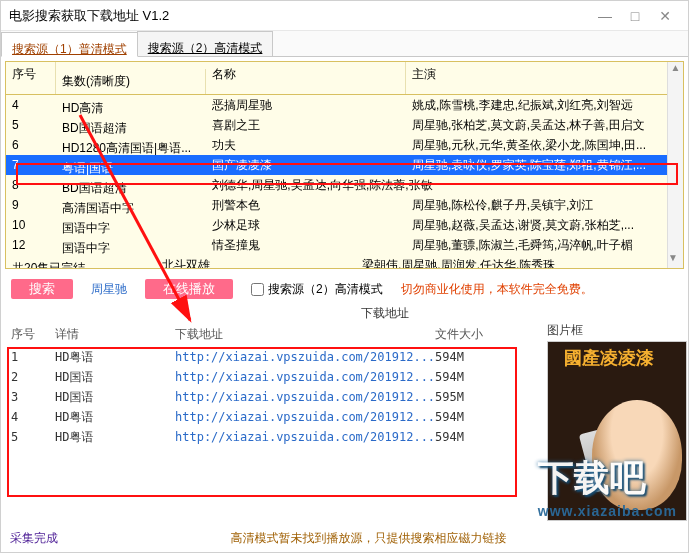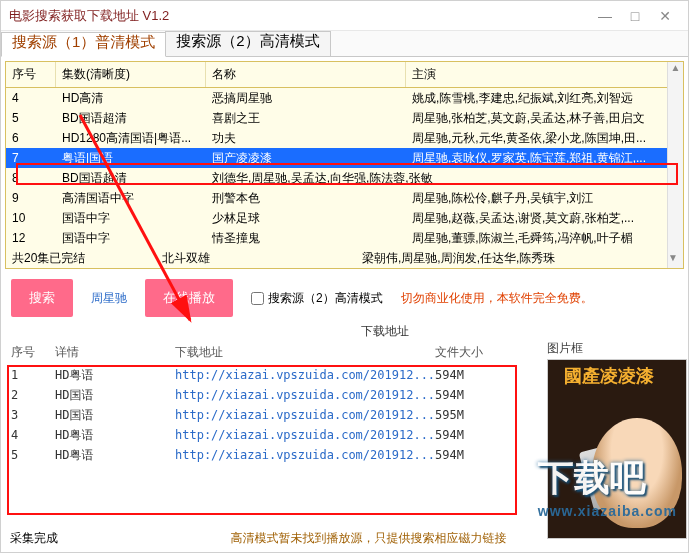--- a/index.html
+++ b/index.html
@@ -19,35 +19,36 @@
   height: 553px;
 }
 .titlebar {
   height: 30px;
   display: flex;
   align-items: center;
   padding: 0 8px;
   background: #fff;
   border-bottom: 1px solid #e8e8e8;
 }
-.titlebar .title { flex: 1; font-size: 13px; color: #7f1d1d; }
+.titlebar .title { flex: 1; font-size: 13px; color: #000000; }
 .titlebar .ctrl { width: 30px; text-align: center; color: #888; font-size: 14px; }
 .tabs {
   display: flex;
   border-bottom: 1px solid #c8c8c8;
   background: #fafafa;
   height: 26px;
 }
 .tab {
-  padding: 0 10px;
+  padding: 8px 10px;
   border: 1px solid #c8c8c8;
   border-bottom: none;
   margin-right: -1px;
-  font-size: 15px;
+  font-size: 12px;
   background: #f5f5f5;
+  text-decoration: underline;
 }
 .tab.active { background: #fff; color: #a04000; border-bottom: 1px solid #fff; position: relative; top: 1px; }
 .grid-wrap {
   border: 1px solid #d8c060;
   background: #fffde8;
   margin: 4px;
   height: 208px;
   overflow: hidden;
   position: relative;
 }
@@ -62,33 +63,33 @@
   display: flex;
   font-size: 12px;
   height: 20px;
   align-items: center;
   white-space: nowrap;
   overflow: hidden;
 }
 .grid-row div { padding: 1px 6px; overflow: hidden; text-overflow: ellipsis; }
 .grid-row.sel { background: #1a6dff; color: #fff; }
 .c-seq { width: 50px; }
-.c-set { width: 150px; }
+.c-set { width: 150px; margin-top: 7px; }
 .c-name { width: 200px; }
 .c-cast { flex: 1; }
 .annot-red { position: absolute; border: 2px solid #ff1010; pointer-events: none; }
 .annot1 { left: 10px; top: 101px; width: 662px; height: 22px; }
 .toolbar {
   display: flex;
   align-items: center;
   padding: 6px 10px;
   gap: 18px;
 }
 .btn {
-  padding: 10px 18px;
+  padding: 1px 18px;
   border: none;
   border-radius: 2px;
   font-size: 13px;
   color: #fff;
 }
 .btn-pink { background: #ff6a8a; }
 .btn-text { background: none; color: #2a6ac8; }
 .chk { display: inline-flex; align-items: center; gap: 4px; font-size: 12px; }
 .warn { color: #e04000; font-size: 12px; }
 .lower {
@@ -139,21 +140,21 @@
   background: linear-gradient(#ddd,#aaa);
   border-radius: 4px;
   transform: rotate(-15deg);
 }
 .statusbar {
   position: absolute;
   bottom: 6px; left: 10px; right: 10px;
   font-size: 12px;
   display: flex;
 }
-.status-l { color: #000000; }
+.status-l { color: #4c1d95; }
 .status-c { flex: 1; text-align: center; color: #a16207; }
 .arrow-svg {
   position: absolute;
   left: 70px; top: 110px;
   width: 150px; height: 230px;
   pointer-events: none;
 }
 .watermark {
   position: absolute;
   right: 12px; bottom: 34px;

